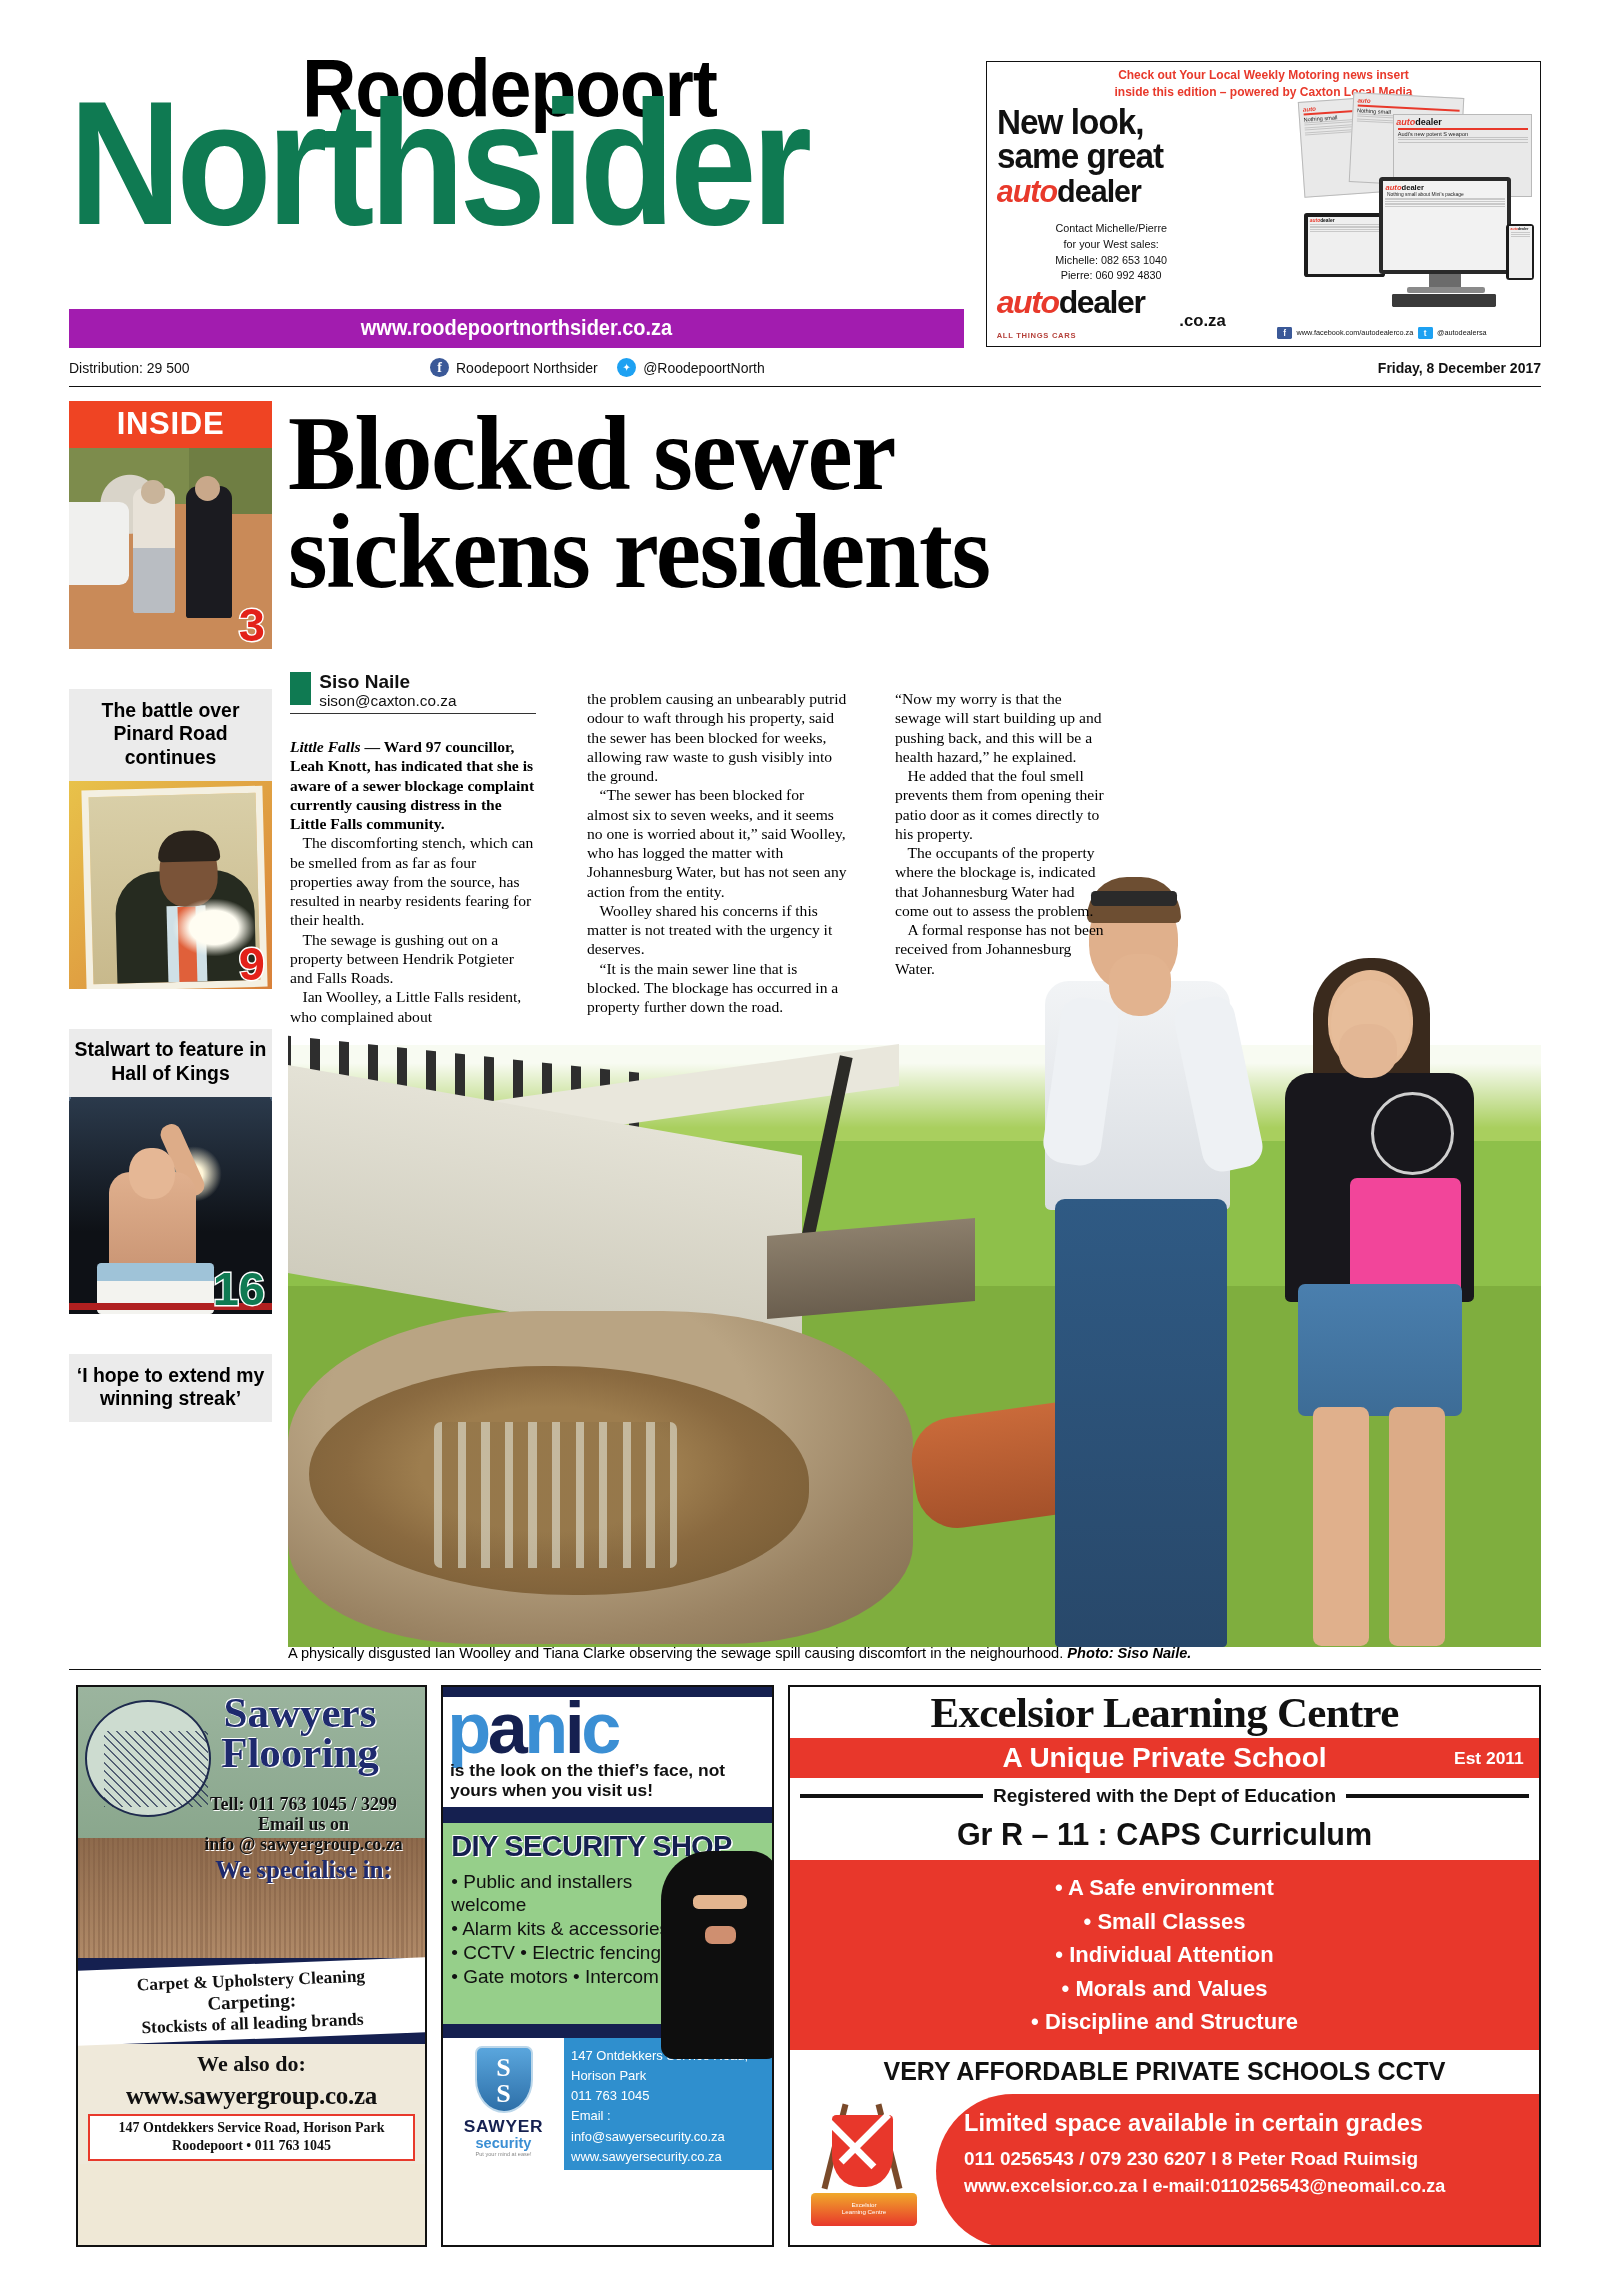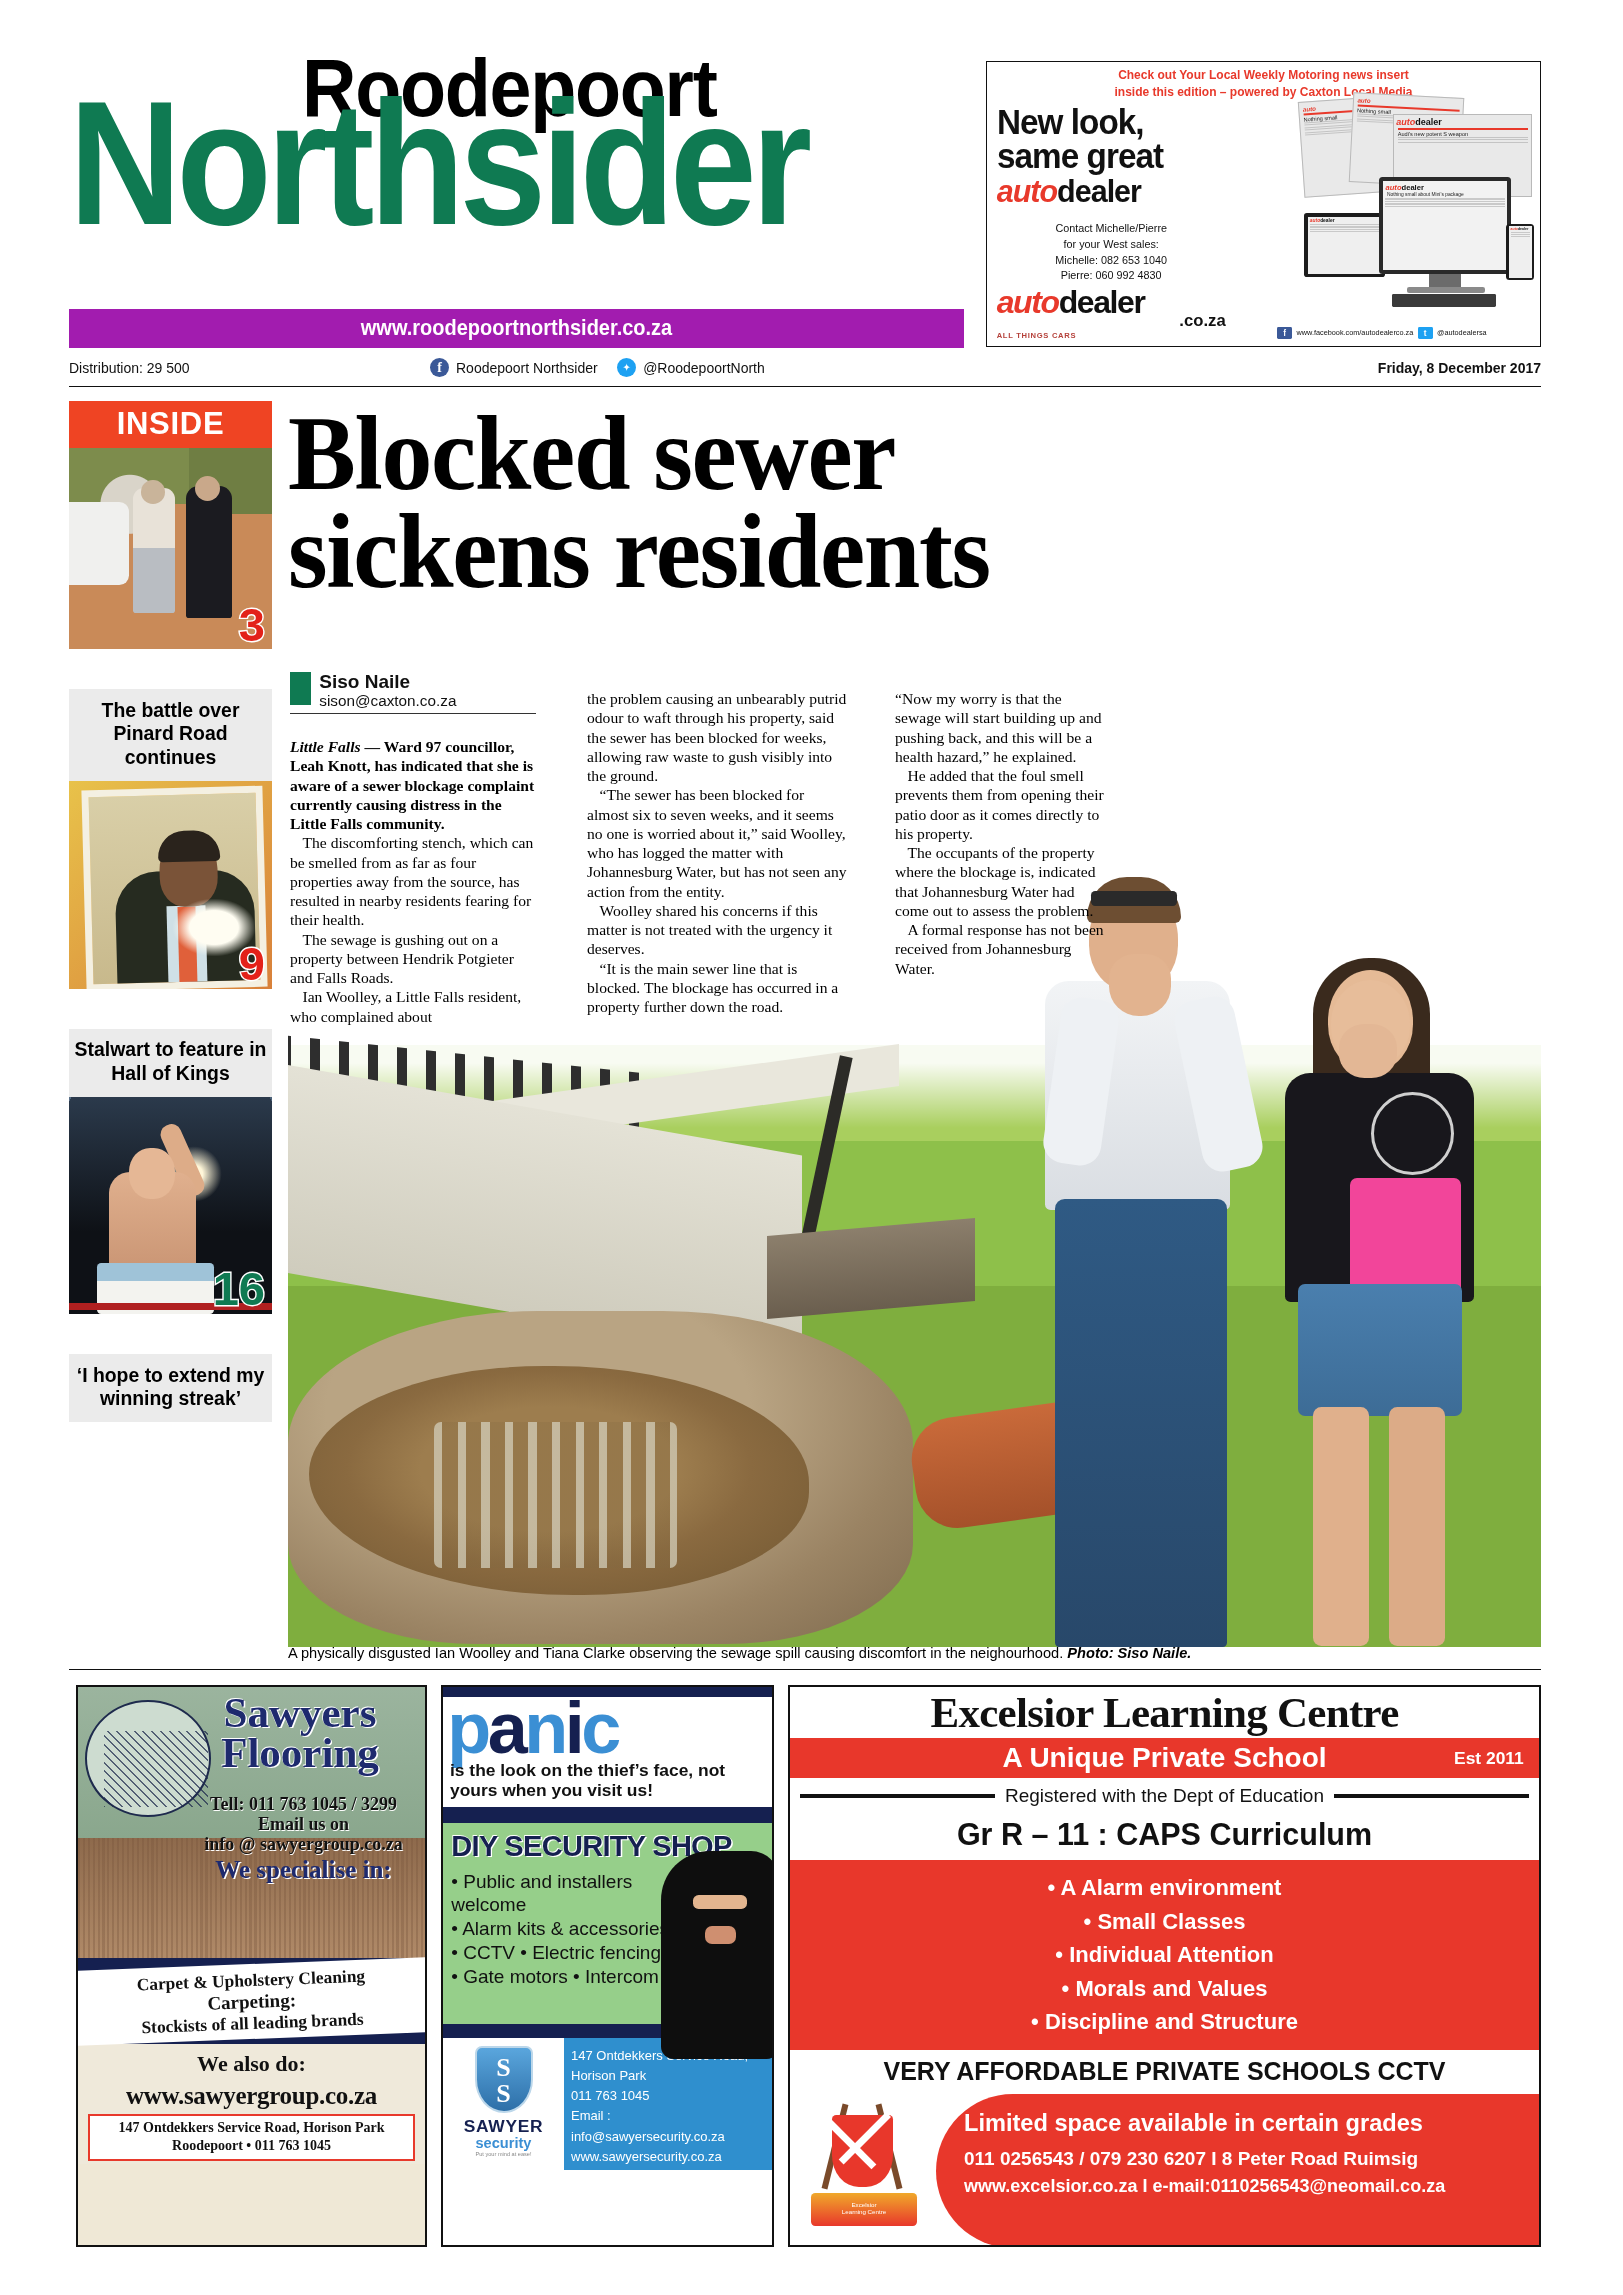--- a/index.html
+++ b/index.html
@@ -488,21 +488,21 @@
     background:#e8372b; color:#fff; display:flex; align-items:center;
     padding:4.2px 12.5px; justify-content:center; position:relative;
   }
   .ex-redbar .main { font-size:28px; font-weight:bold; }
   .ex-redbar .est { position:absolute; right:15.3px; font-size:17.4px; font-weight:bold; }
   .ex-reg {
     display:flex; align-items:center; justify-content:center; gap:9.7px;
     padding:7px 9.7px 2.8px 9.7px;
   }
   .ex-reg .ln { flex:1; height:3.5px; background:#111; }
-  .ex-reg .tx { font-size:19px; font-weight:normal; color:#111; white-space:nowrap; }
+  .ex-reg .tx { font-size:19px; font-weight:bold; color:#111; white-space:nowrap; }
   .ex-grade {
     text-align:center; font-size:30.5px; font-weight:bold; color:#111;
     padding:7px 0 8.3px 0;
   }
   .ex-bullets {
     background:#e8372b; color:#fff; text-align:center;
     padding:11px 0 11px 0; font-size:22px; font-weight:bold; line-height:1.52;
   }
   .ex-fees {
     text-align:center; font-size:25px; font-weight:bold; color:#111;
@@ -881,21 +881,21 @@
       <span class="main">A Unique Private School</span>
       <span class="est">Est 2011</span>
     </div>
     <div class="ex-reg">
       <span class="ln"></span>
       <span class="tx">Registered with the Dept of Education</span>
       <span class="ln"></span>
     </div>
     <div class="ex-grade">Gr R – 11 : CAPS Curriculum</div>
     <div class="ex-bullets">
-      <div>• A Alarm environment</div>
+      <div>• A Safe environment</div>
       <div>• Small Classes</div>
       <div>• Individual Attention</div>
       <div>• Morals and Values</div>
       <div>• Discipline and Structure</div>
     </div>
     <div class="ex-fees">VERY AFFORDABLE PRIVATE SCHOOLS CCTV</div>
     <div class="ex-bottom">
       <div class="ex-crest">
         <div class="sticks">
             <div class="s1"></div>

